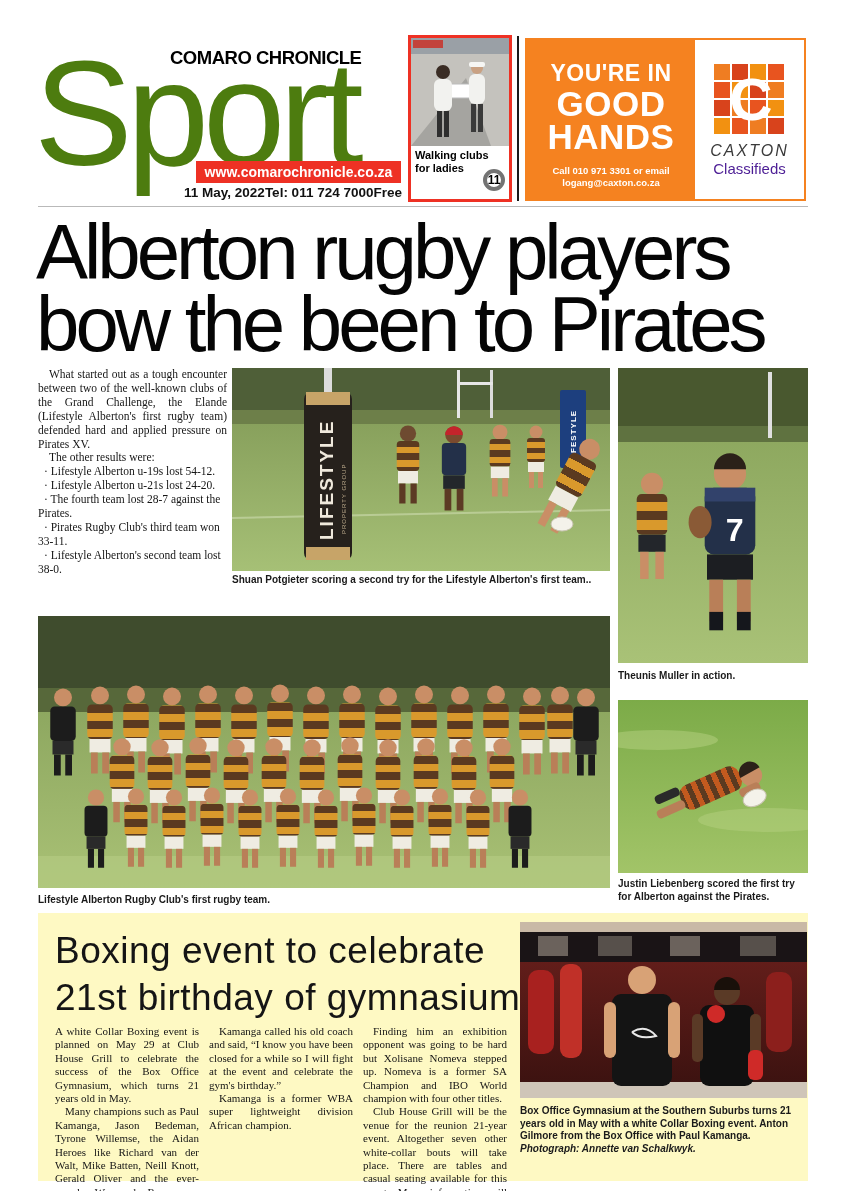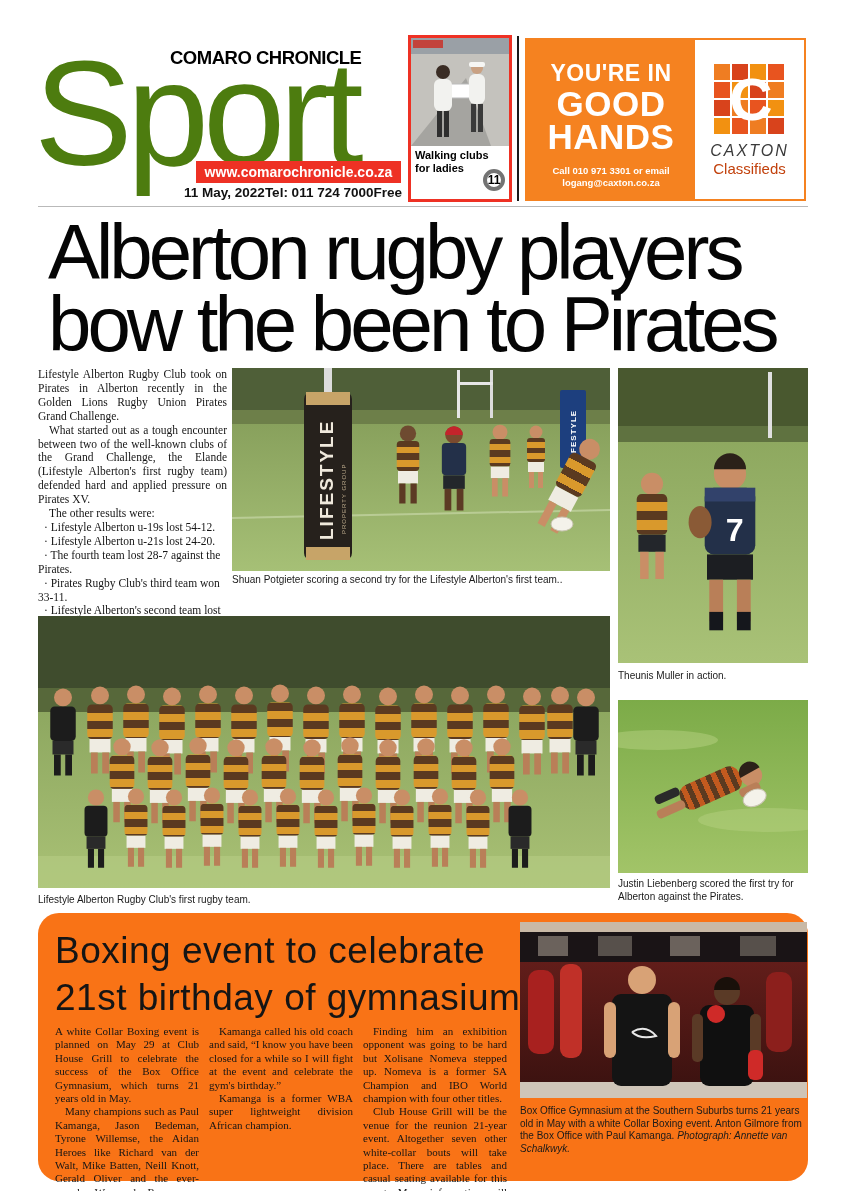--- a/index.html
+++ b/index.html
@@ -29,48 +29,48 @@
 
   
   #ad{left:525px;top:38px;width:281px;height:163px;border:2px solid #f58220;
       box-sizing:border-box;display:flex;background:#fff;}
   #ad-left{width:168px;background:#f58220;color:#fff;text-align:center;padding-top:20px;box-sizing:border-box;}
   .ad-l1{font-size:23px;font-weight:bold;letter-spacing:0.5px;}
   .ad-l2,.ad-l3{font-size:35px;font-weight:bold;line-height:0.95;letter-spacing:0.5px;}
   .ad-contact{margin-top:11px;font-size:9.5px;font-weight:bold;line-height:12px;}
   #ad-right{flex:1;display:flex;flex-direction:column;align-items:center;justify-content:center;background:#fff;}
   #caxton-brand{font-size:16px;letter-spacing:2px;color:#3a3a3a;margin-top:5px;font-style:italic;}
-  #caxton-sub{font-size:15px;color:#c2410c;}
+  #caxton-sub{font-size:15px;color:#4c1d95;}
 
   
   #headline{left:36px;top:216px;width:776px;font-size:78px;letter-spacing:-4px;
-            line-height:72px;color:#050505;font-weight:normal;margin-left:12px;}
+            line-height:72px;color:#050505;font-weight:normal;}
 
   
   #article{left:38px;top:368px;width:189px;font-family:"Liberation Serif",serif;
            font-size:11.5px;line-height:13.9px;color:#151515;text-align:justify;}
   #article p{margin:0;}
   #article p.ind{text-indent:11px;}
   #article p.bul{text-indent:6px;text-align:left;}
 
   
   .photo{overflow:hidden;background:#8fae62;}
   .photo svg{display:block;width:100%;height:100%;}
-  .caption{font-size:10px;line-height:12.5px;color:#1a1a1a;}
+  .caption{font-size:10px;line-height:12.5px;color:#1a1a1a;font-weight:bold;}
   #photo-action{left:232px;top:368px;width:378px;height:203px;}
   #caption-action{left:232px;top:574px;width:378px;}
   #photo-muller{left:618px;top:368px;width:190px;height:295px;}
   #caption-muller{left:618px;top:670px;width:190px;}
   #photo-dive{left:618px;top:700px;width:190px;height:173px;}
   #caption-dive{left:618px;top:878px;width:190px;}
   #photo-team{left:38px;top:616px;width:572px;height:272px;}
   #caption-team{left:38px;top:894px;width:572px;}
 
   
-  #boxing{left:38px;top:913px;width:770px;height:268px;background:#f97316;border-radius:21px;}
+  #boxing{left:38px;top:913px;width:770px;height:268px;background:#fef9c3;}
   #boxing-headline{position:absolute;left:17px;top:14px;font-size:37px;line-height:47px;
                    color:#151515;letter-spacing:0.5px;}
   #boxing-cols{position:absolute;left:17px;top:112px;width:452px;display:flex;gap:10px;}
   .bcol{width:144px;font-family:"Liberation Serif",serif;font-size:11px;line-height:13.4px;
         color:#151515;text-align:justify;}
   .bcol p{margin:0;}
   .bcol p.ind{text-indent:10px;}
   #photo-boxing{position:absolute;left:482px;top:9px;width:287px;height:176px;}
   #caption-boxing{position:absolute;left:482px;top:192px;width:287px;}
   #caption-boxing .credit{font-style:italic;}
@@ -149,21 +149,20 @@
     <div id="caxton-sub">Classifieds</div>
   </div>
 </div>
 
 <div class="abs" id="headline">
   <div>Alberton rugby players</div>
   <div>bow the been to Pirates</div>
 </div>
 
 <div class="abs" id="article">
-  <p>Lifestyle Alberton Rugby Club took on Pirates in Alberton recently in the Golden Lions Rugby Union Pirates Grand Challenge.</p>
   <p class="ind">What started out as a tough encounter between two of the well-known clubs of the Grand Challenge, the Elande (Lifestyle Alberton's first rugby team) defended hard and applied pressure on Pirates XV.</p>
   <p class="ind">The other results were:</p>
   <p class="bul">· Lifestyle Alberton u-19s lost 54-12.</p>
   <p class="bul">· Lifestyle Alberton u-21s lost 24-20.</p>
   <p class="bul">· The fourth team lost 28-7 against the Pirates.</p>
   <p class="bul">· Pirates Rugby Club's third team won 33-11.</p>
   <p class="bul">· Lifestyle Alberton's second team lost 38-0.</p>
 </div>
 
 <div class="abs photo" id="photo-action">

